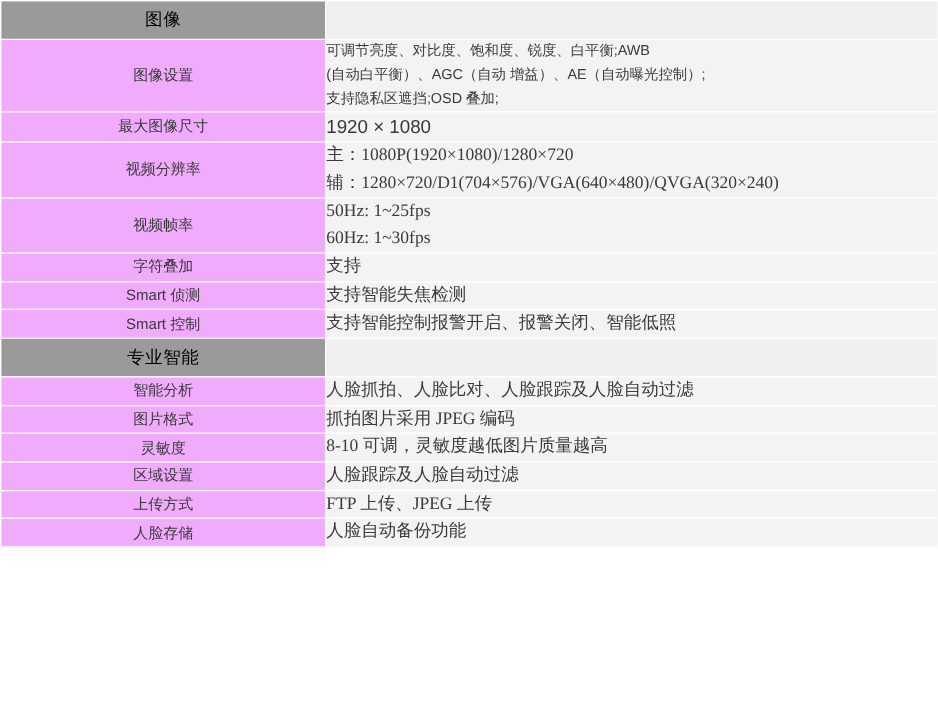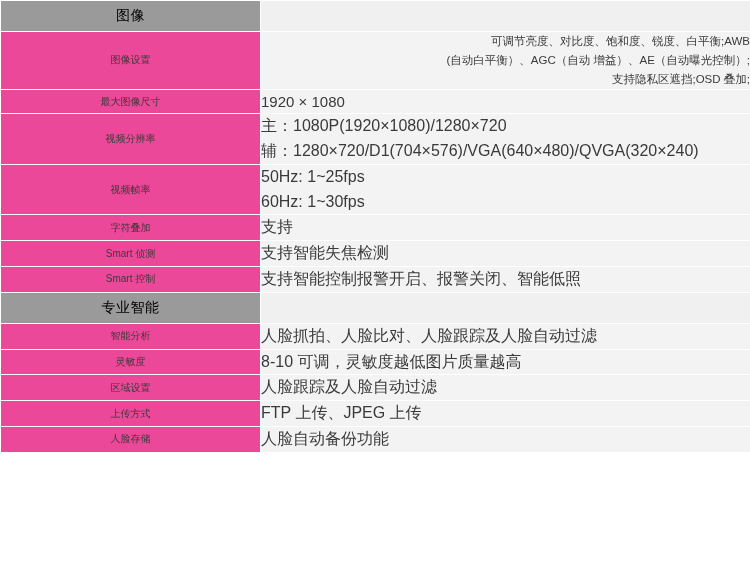--- a/index.html
+++ b/index.html
@@ -38,44 +38,45 @@
   }
   tr.section-row td.section-left {
     background: #9a9a9a;
   }
   tr.section-row td.section-right {
     background: #f0f0f0;
   }
 
   
   td.label-cell {
-    background: #ec4899;
+    background: #f0abfc;
     text-align: center;
-    font-size: 10px;
+    font-size: 12px;
     color: #3a3a3a;
     padding: 6px 4px;
   }
   td.value-cell {
     background: #f3f3f3;
     text-align: left;
     font-size: 13px;
     color: #3a3a3a;
     padding: 6px 8px;
     line-height: 1.55;
   }
   td.value-cell.big {
     font-size: 15px;
   }
   td.value-cell.mid {
-    font-size: 16px;
+    font-size: 14px;
+    font-family: Liberation Serif, serif;
   }
   td.value-cell.small {
     font-size: 11.5px;
     line-height: 1.65;
-    text-align: right;
+    text-align: left;
     margin-top: 32px;
   }
   .line { display: block; }
 </style>
 </head>
 <body>
 
 <table class="spec-table">
   <colgroup>
     <col class="col-label">
@@ -136,20 +137,26 @@
         <td class="section-left">专业智能</td>
         <td class="section-right">&nbsp;</td>
       </tr>
       <tr>
         <td class="label-cell">智能分析</td>
         <td class="value-cell mid">
           <span class="line">人脸抓拍、人脸比对、人脸跟踪及人脸自动过滤</span>
         </td>
       </tr>
       <tr>
+        <td class="label-cell">图片格式</td>
+        <td class="value-cell mid">
+          <span class="line">抓拍图片采用 JPEG 编码</span>
+        </td>
+      </tr>
+      <tr>
         <td class="label-cell">灵敏度</td>
         <td class="value-cell mid">
           <span class="line">8-10 可调，灵敏度越低图片质量越高</span>
         </td>
       </tr>
       <tr>
         <td class="label-cell">区域设置</td>
         <td class="value-cell mid">
           <span class="line">人脸跟踪及人脸自动过滤</span>
         </td>

